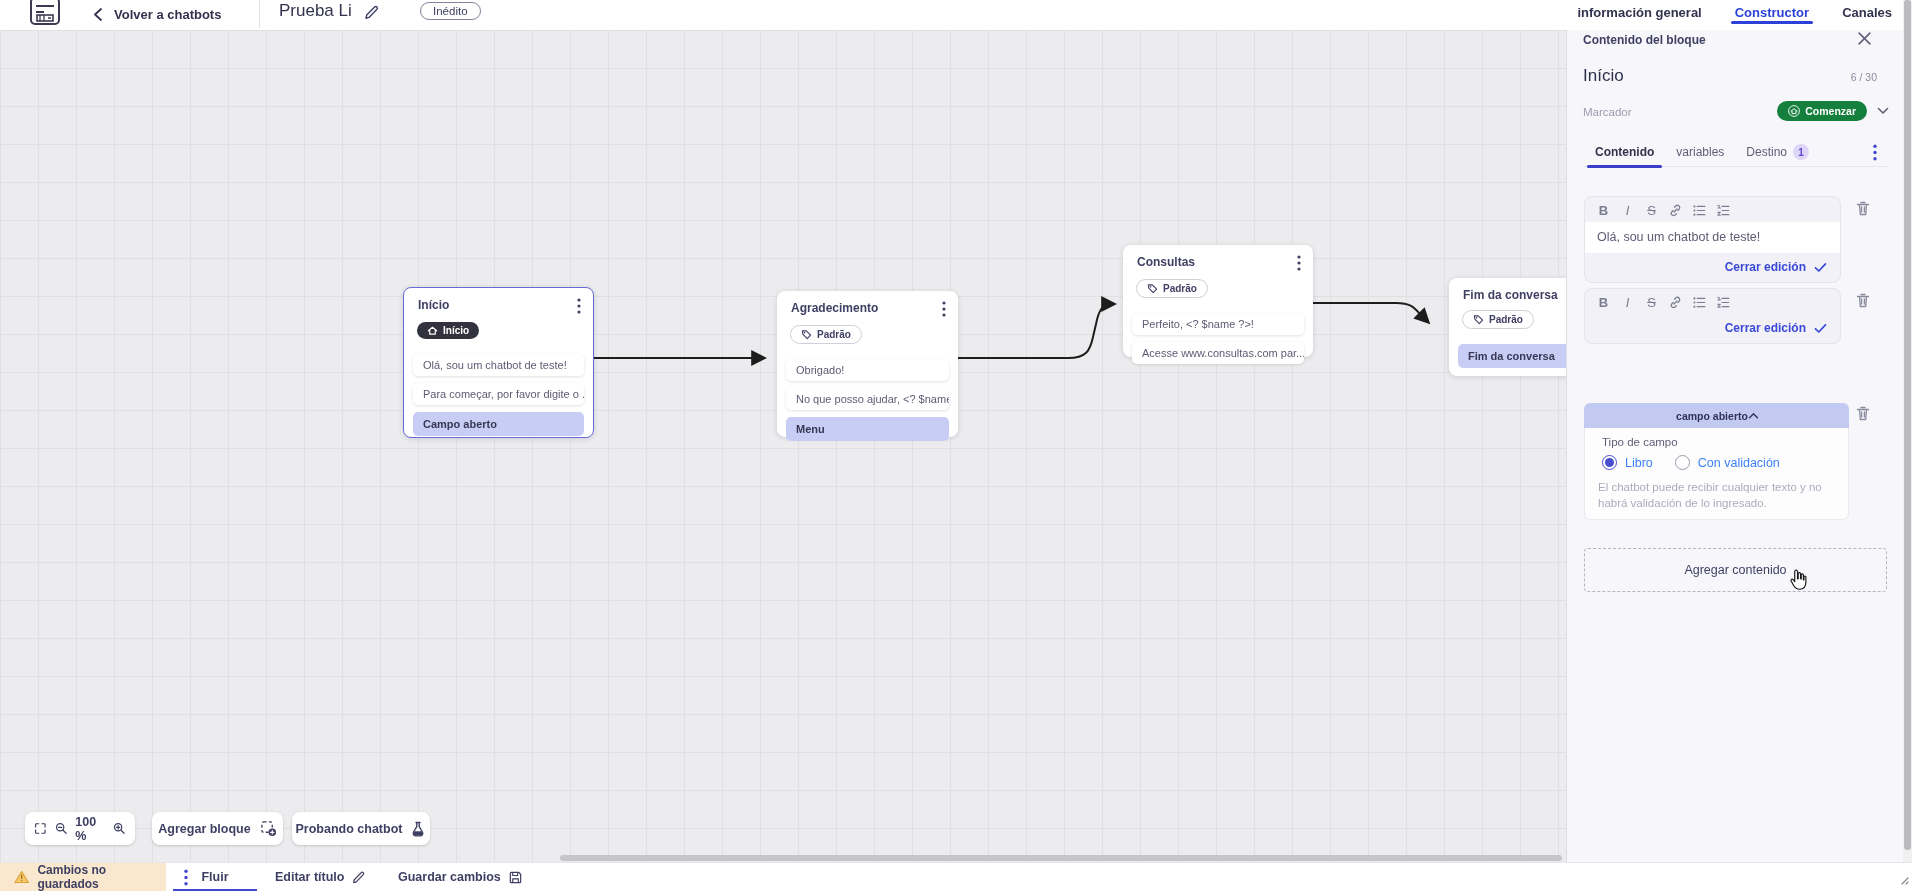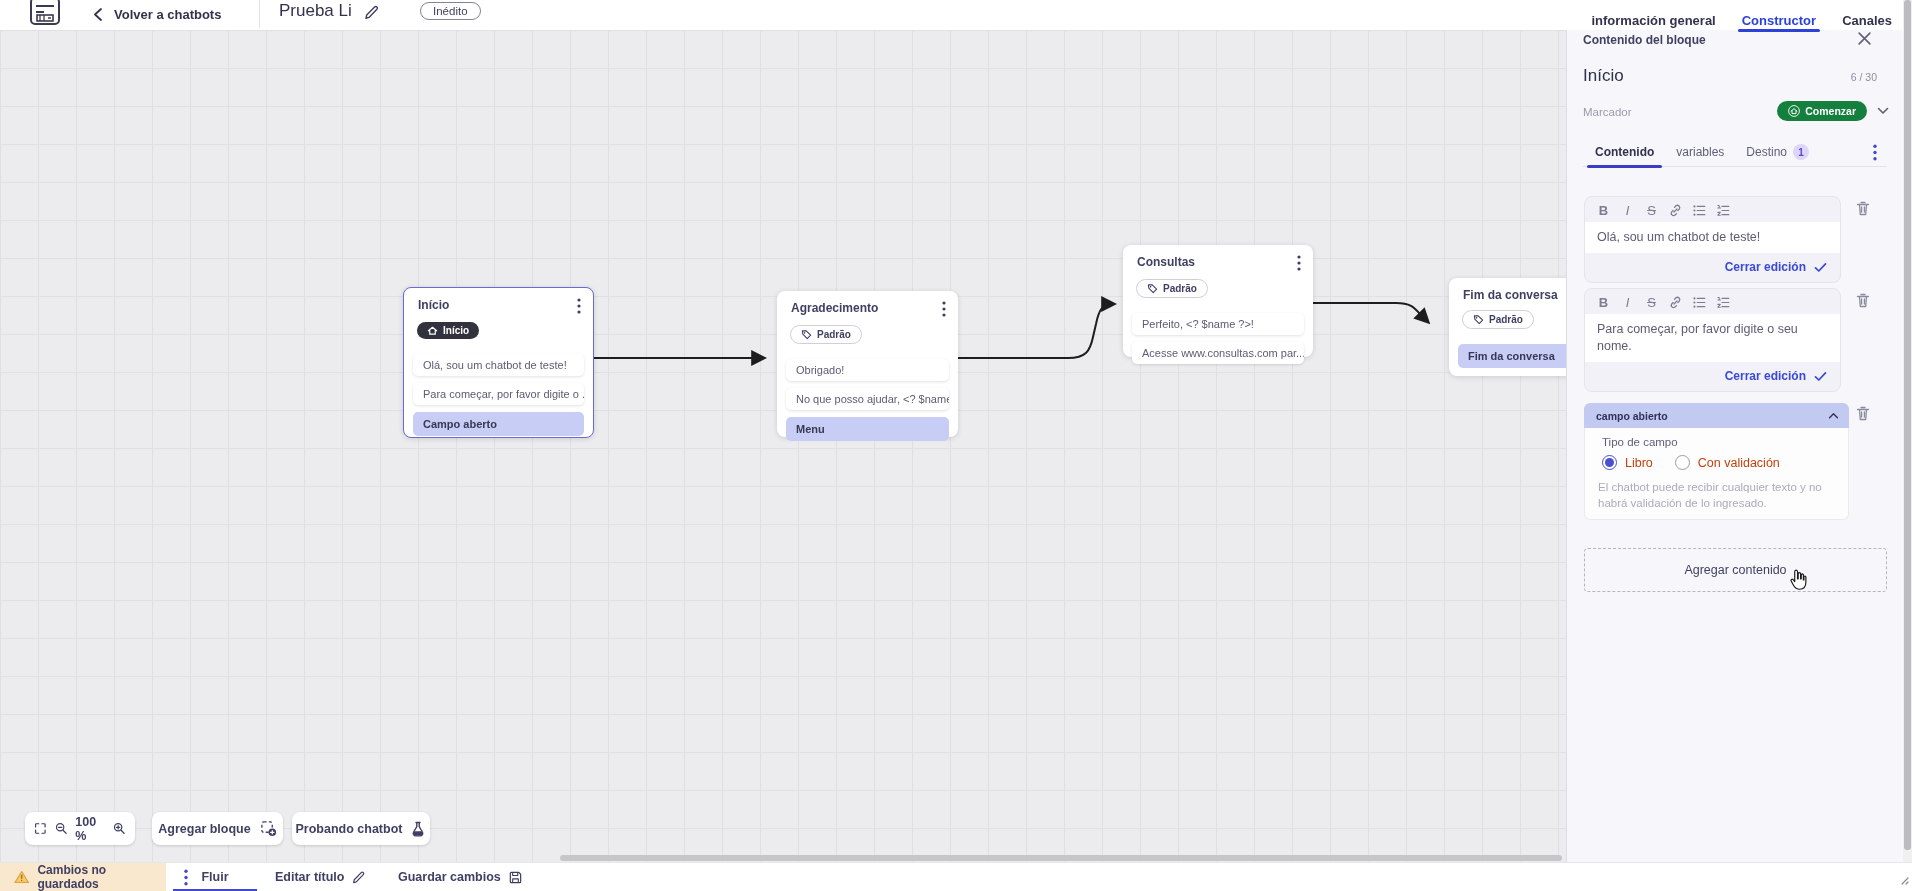--- a/index.html
+++ b/index.html
@@ -10,21 +10,21 @@
   
   .topbar{position:absolute;left:0;top:0;width:1912px;height:30px;background:#fff;z-index:6;}
   .logo{position:absolute;left:28px;top:-6px}
   .back-chev{position:absolute;left:92px;top:7px}
   .back-label{position:absolute;left:114px;top:7px;font-size:13px;font-weight:bold;color:#32324e}
   .tb-divider{position:absolute;left:259px;top:0;width:1px;height:28px;background:#e3e3e6}
   .bot-title{position:absolute;left:279px;top:1px;font-size:17px;color:#32324e}
   .pencil-top{position:absolute;left:363px;top:4px}
   .draft-badge{position:absolute;left:420px;top:2px;border:1px solid #82829a;border-radius:11px;
     padding:2px 12px;font-size:11.5px;color:#3f3f63;background:#fff}
-  .top-tabs{position:absolute;right:20px;top:8px;height:24px;display:flex;gap:26px}
+  .top-tabs{position:absolute;right:20px;top:0;height:24px;display:flex;gap:33px}
   .top-tab{position:relative;height:24px;display:flex;align-items:center;font-size:13px;
     font-weight:bold;color:#32324e;cursor:pointer}
   .top-tab.active{color:#2b41d8}
   .top-tab.active::after{content:"";position:absolute;left:-4px;right:-4px;bottom:0;height:3px;
     background:#2b41d8;border-radius:2px}
 
   
   .canvas{position:absolute;left:0;top:30px;width:1566px;height:832px;overflow:hidden;
     background-color:#ececee;
     background-image:linear-gradient(#e0e0e3 1px,transparent 1px),
@@ -93,29 +93,29 @@
   .tb-btn.b{font-weight:bold}
   .tb-btn.i{font-style:italic}
   .tb-btn.s{text-decoration:line-through}
   .tb-ic{cursor:pointer}
   .ed-text{background:#fff;padding:7px 12px;font-size:12.5px;color:#5c5c74;line-height:17px;min-height:30px;cursor:text}
   .ed-footer{display:flex;justify-content:flex-end;align-items:center;gap:8px;padding:7px 13px 8px 0;
     color:#3a49d8;font-size:12px;font-weight:bold;cursor:pointer}
   .row-trash{margin:4px 0 0 14px;cursor:pointer}
 
   .of-header{position:absolute;left:17px;top:379px;width:265px;height:25px;background:#c3caf1;
-    border-radius:6px 6px 0 0;display:flex;align-items:center;justify-content:space-between;
+    border-radius:6px 6px 0 0;display:flex;align-items:center;justify-content:center;
     padding:0 10px 0 12px;cursor:pointer}
   .of-header .of-title{font-size:10.5px;font-weight:bold;color:#31315a}
   .of-trash{position:absolute;left:288px;top:381px;cursor:pointer}
   .of-body{position:absolute;left:17px;top:404px;width:265px;height:92px;background:#fdfdfe;
     border:1px solid #e9e9f1;border-top:none;border-radius:0 0 6px 6px;padding:8px 13px 0 17px}
   .of-type-label{font-size:11.5px;color:#60607a;margin-bottom:7px}
   .of-radios{display:flex;align-items:center;gap:22px;margin-bottom:9px}
-  .radio-opt{display:flex;align-items:center;gap:8px;font-size:12.5px;color:#c2410c;cursor:pointer}
+  .radio-opt{display:flex;align-items:center;gap:8px;font-size:12.5px;color:#3b82f6;cursor:pointer}
   .radio{width:15px;height:15px;border-radius:50%;border:1.5px solid #9a9aae;background:#fff;
     display:flex;align-items:center;justify-content:center}
   .radio.checked{border-color:#4a4fd0}
   .radio.checked::after{content:"";width:9px;height:9px;border-radius:50%;background:#4a4fd0}
   .of-helper{font-size:11.5px;color:#ababbe;line-height:16px;margin-left:-4px}
 
   .add-content{position:absolute;left:17px;top:524px;width:303px;height:44px;border:1px dashed #b5b5c2;
     border-radius:4px;display:flex;align-items:center;justify-content:center;font-size:12.5px;
     color:#3f3f63;cursor:pointer}
   .cursor-hand{position:absolute;left:218px;top:544px;z-index:9}
@@ -377,21 +377,20 @@
           <circle cx="2.6" cy="3.6" r="1.1" fill="#7d7d92"></circle>
             <circle cx="2.6" cy="8" r="1.1" fill="#7d7d92"></circle>
             <circle cx="2.6" cy="12.4" r="1.1" fill="#7d7d92"></circle>
           <path d="M5.6 3.6h8M5.6 8h8M5.6 12.4h8" stroke="#7d7d92" stroke-width="1.3" stroke-linecap="round"></path>
         </svg>
         <svg class="tb-ic" width="15" height="15" viewBox="0 0 16 16">
           <path d="M2 2.6h1.4v2.8M2 5.4h2.8M2 10h2.6l-2.6 3h2.6" fill="none" stroke="#7d7d92" stroke-width="1.1" stroke-linecap="round" stroke-linejoin="round"></path>
           <path d="M6.4 3.6h7.2M6.4 8h7.2M6.4 12.4h7.2" stroke="#7d7d92" stroke-width="1.3" stroke-linecap="round"></path>
         </svg>
       </div>
-      <div class="ed-text">Para começar, por favor digite o seu nome.</div>
       <div class="ed-footer">
         <span>Cerrar edición</span>
         <svg width="13" height="11" viewBox="0 0 13 11">
           <path d="M1.5 5.8 4.8 9 11.5 1.8" fill="none" stroke="#3a49d8" stroke-width="1.7" stroke-linecap="round" stroke-linejoin="round"></path>
         </svg>
       </div>
     </div>
     <svg class="row-trash" width="16" height="17" viewBox="0 0 16 17">
       <path d="M6 2.5h4M2.5 4.5h11M4.5 4.5l.8 10h5.4l.8-10M6.6 7v5M9.4 7v5" fill="none" stroke="#8a8a9e" stroke-width="1.3" stroke-linecap="round" stroke-linejoin="round"></path>
     </svg>

